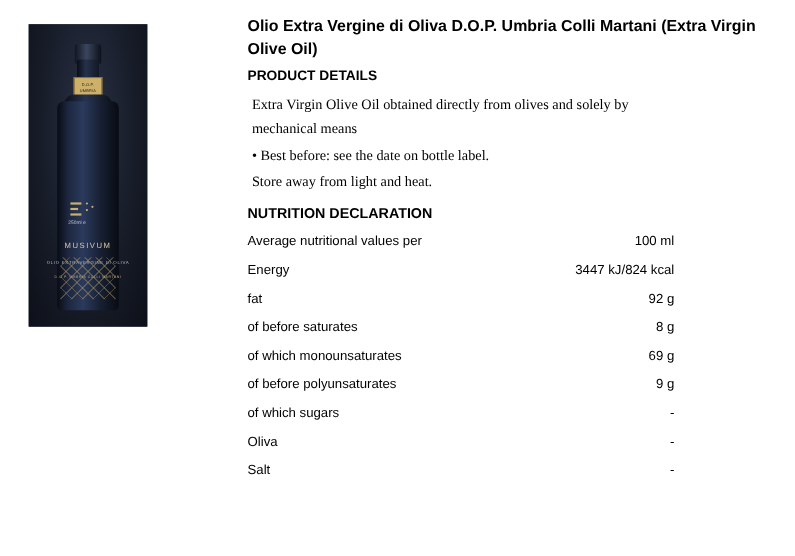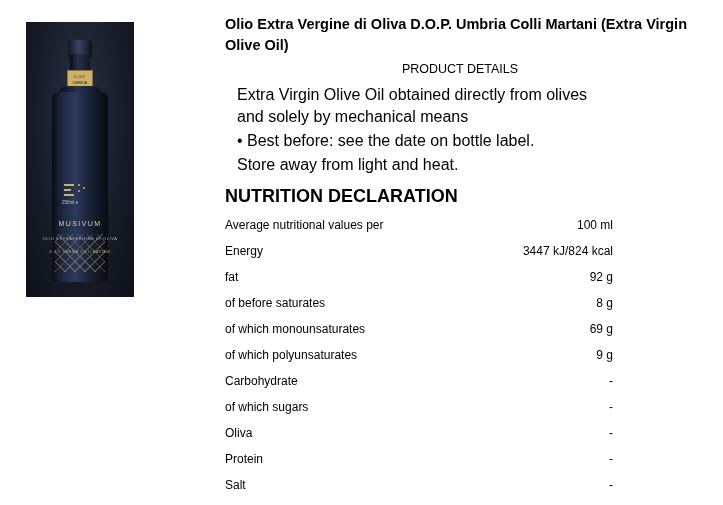--- a/index.html
+++ b/index.html
@@ -177,32 +177,32 @@
     width: 470px;
   }
   .title {
     font-size: 14.5px;
     font-weight: bold;
     line-height: 21px;
     margin: 0 0 6px 0;
   }
   .section-head {
     font-size: 12.5px;
-    font-weight: normal;
+    font-weight: bold;
     margin: 0 0 8px 0;
-    text-align: center;
   }
   .para {
-    font-size: 16px;
+    font-size: 13px;
     line-height: 22px;
-    margin: 0 0 2px 12px;
+    margin: 0 0 2px 4px;
     max-width: 380px;
+    font-family: Liberation Serif, serif;
   }
   .nutrition-head {
-    font-size: 18px;
+    font-size: 13px;
     font-weight: bold;
     margin: 10px 0 6px 0;
   }
   table.nutrition {
     border-collapse: collapse;
     width: 392px;
     font-size: 12px;
   }
   table.nutrition td {
     padding: 5px 0 6px 0;
@@ -278,37 +278,29 @@
         </tr>
         <tr>
           <td class="label">of before saturates</td>
           <td class="value">8 g</td>
         </tr>
         <tr>
           <td class="label">of which monounsaturates</td>
           <td class="value">69 g</td>
         </tr>
         <tr>
-          <td class="label">of which polyunsaturates</td>
+          <td class="label">of before polyunsaturates</td>
           <td class="value">9 g</td>
-        </tr>
-        <tr>
-          <td class="label">Carbohydrate</td>
-          <td class="value">-</td>
         </tr>
         <tr>
           <td class="label">of which sugars</td>
           <td class="value">-</td>
         </tr>
         <tr>
           <td class="label">Oliva</td>
-          <td class="value">-</td>
-        </tr>
-        <tr>
-          <td class="label">Protein</td>
           <td class="value">-</td>
         </tr>
         <tr>
           <td class="label">Salt</td>
           <td class="value">-</td>
         </tr>
       </tbody>
     </table>
   </div>
 

